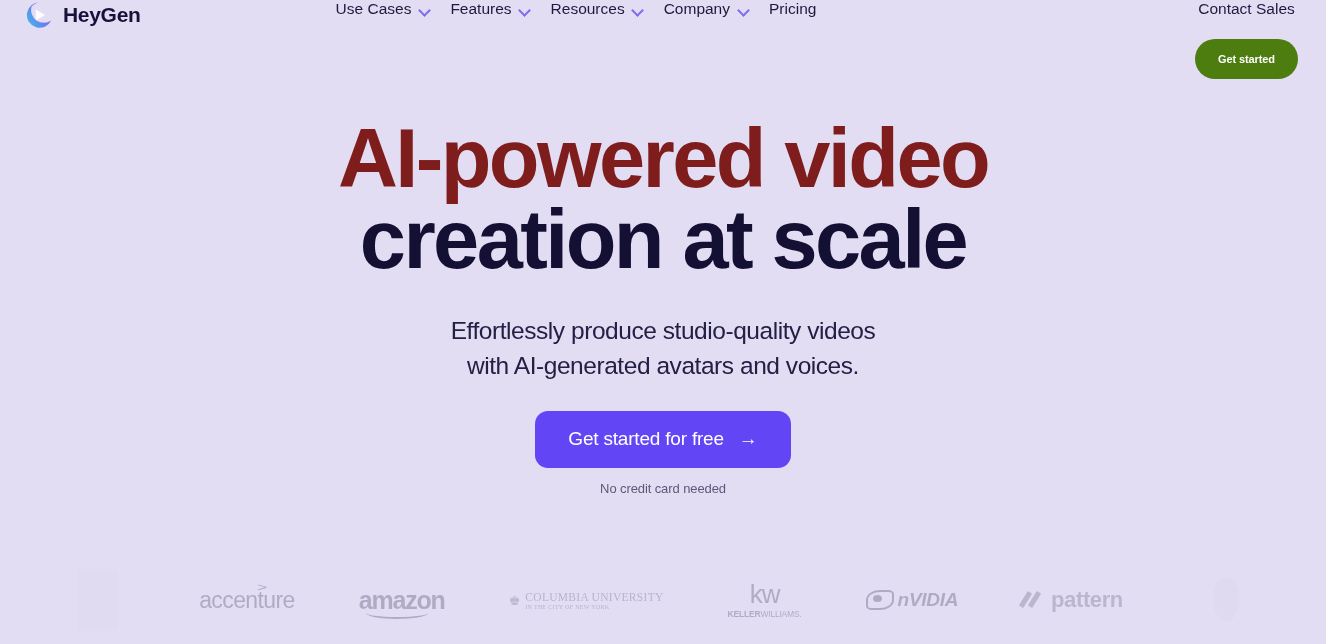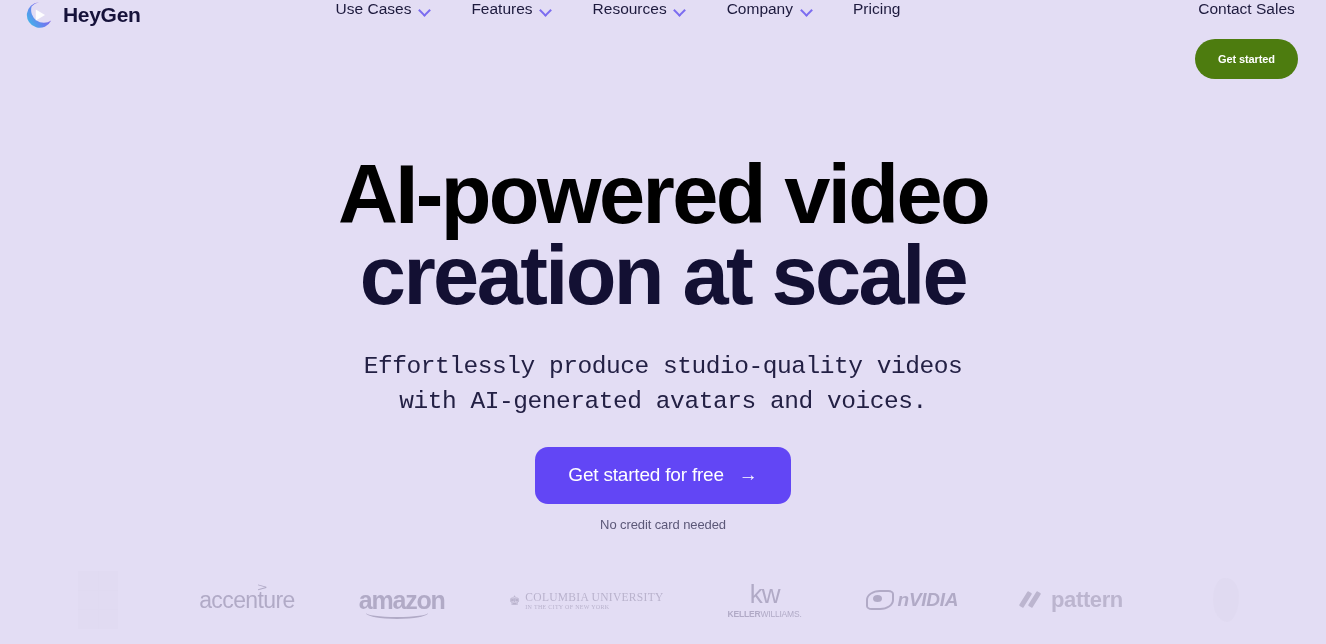--- a/index.html
+++ b/index.html
@@ -49,21 +49,21 @@
   .brand-name {
     font-size: 21px;
     font-weight: bold;
     color: #16123a;
     letter-spacing: -0.3px;
   }
 
   .nav {
     display: flex;
     align-items: center;
-    gap: 41px;
+    gap: 20px;
     margin-left: 195px;
   }
   .nav-item {
     display: flex;
     align-items: center;
     gap: 8px;
     font-size: 15.5px;
     color: #1d1a3d;
     cursor: pointer;
     white-space: nowrap;
@@ -125,38 +125,36 @@
     margin: 0;
     padding-top: 62px;
     font-size: 83px;
     font-weight: bold;
     line-height: 0.97;
     letter-spacing: -2.6px;
     color: #131033;
   }
   .hero-title .line1 {
     display: block;
-    color: #000000;
-    margin-top: 36px;
+    color: #7f1d1d;
   }
   .hero-title .line2 {
     display: block;
     color: #131033;
   }
   .hero-sub {
     margin: 0;
     padding-top: 34px;
     font-size: 24.5px;
     line-height: 1.42;
     color: #232044;
     letter-spacing: -0.45px;
   }
   .hero-sub span {
     display: block;
-    font-family: Liberation Mono, monospace;
   }
 
   .cta-wrap {
     padding-top: 27px;
     display: flex;
     flex-direction: column;
     align-items: center;
   }
   .btn-cta {
     background: #6246f5;

